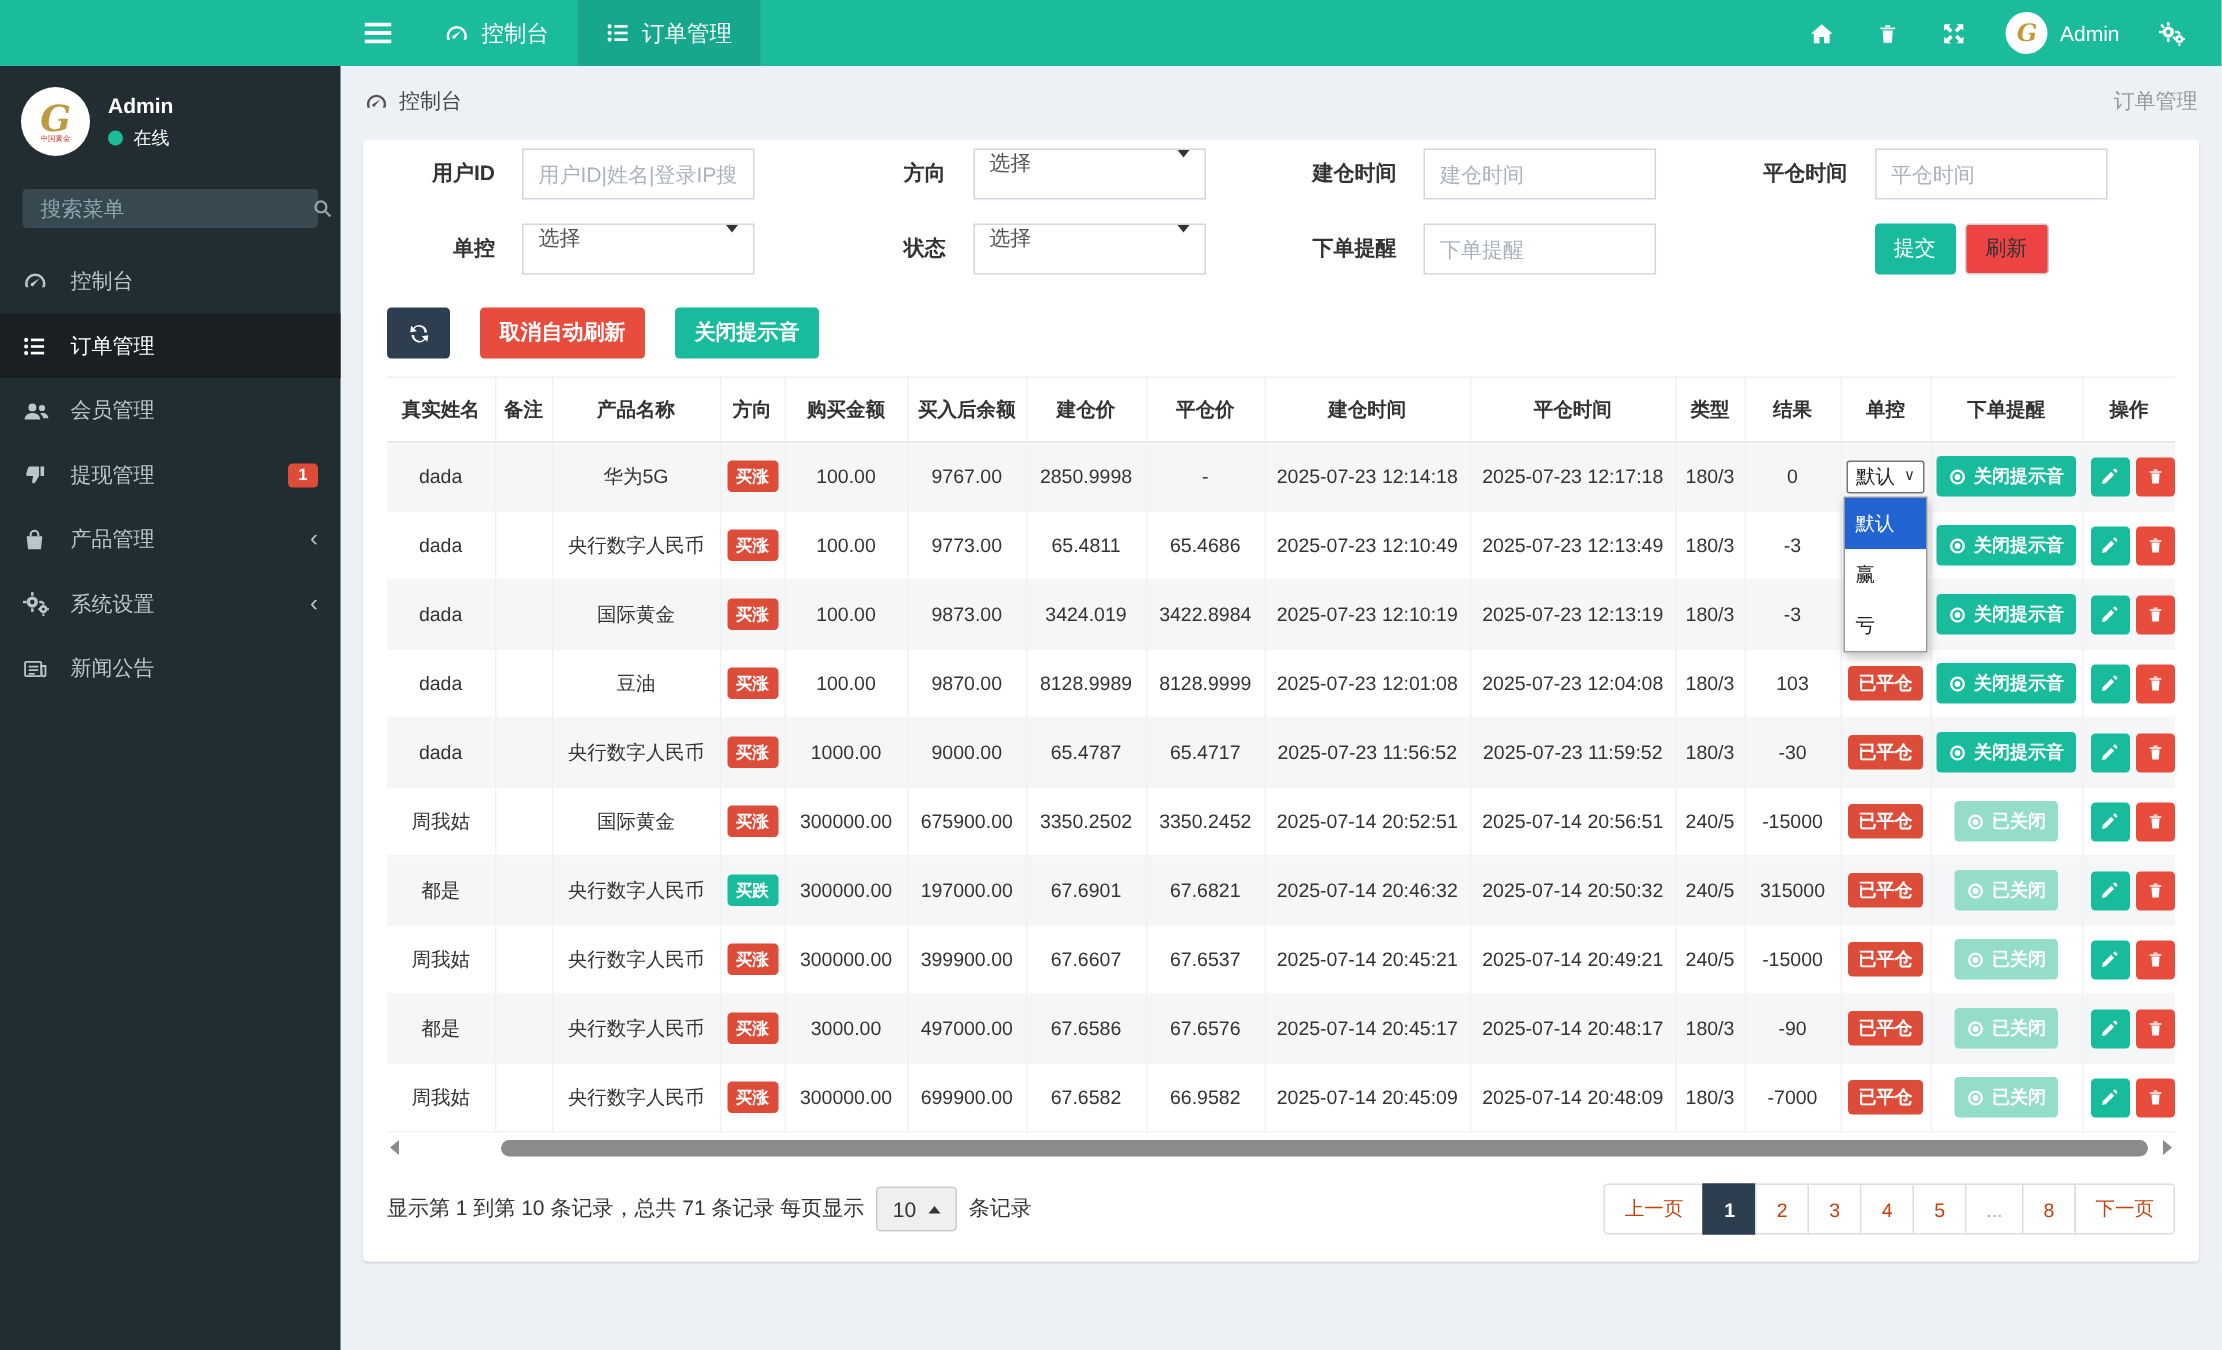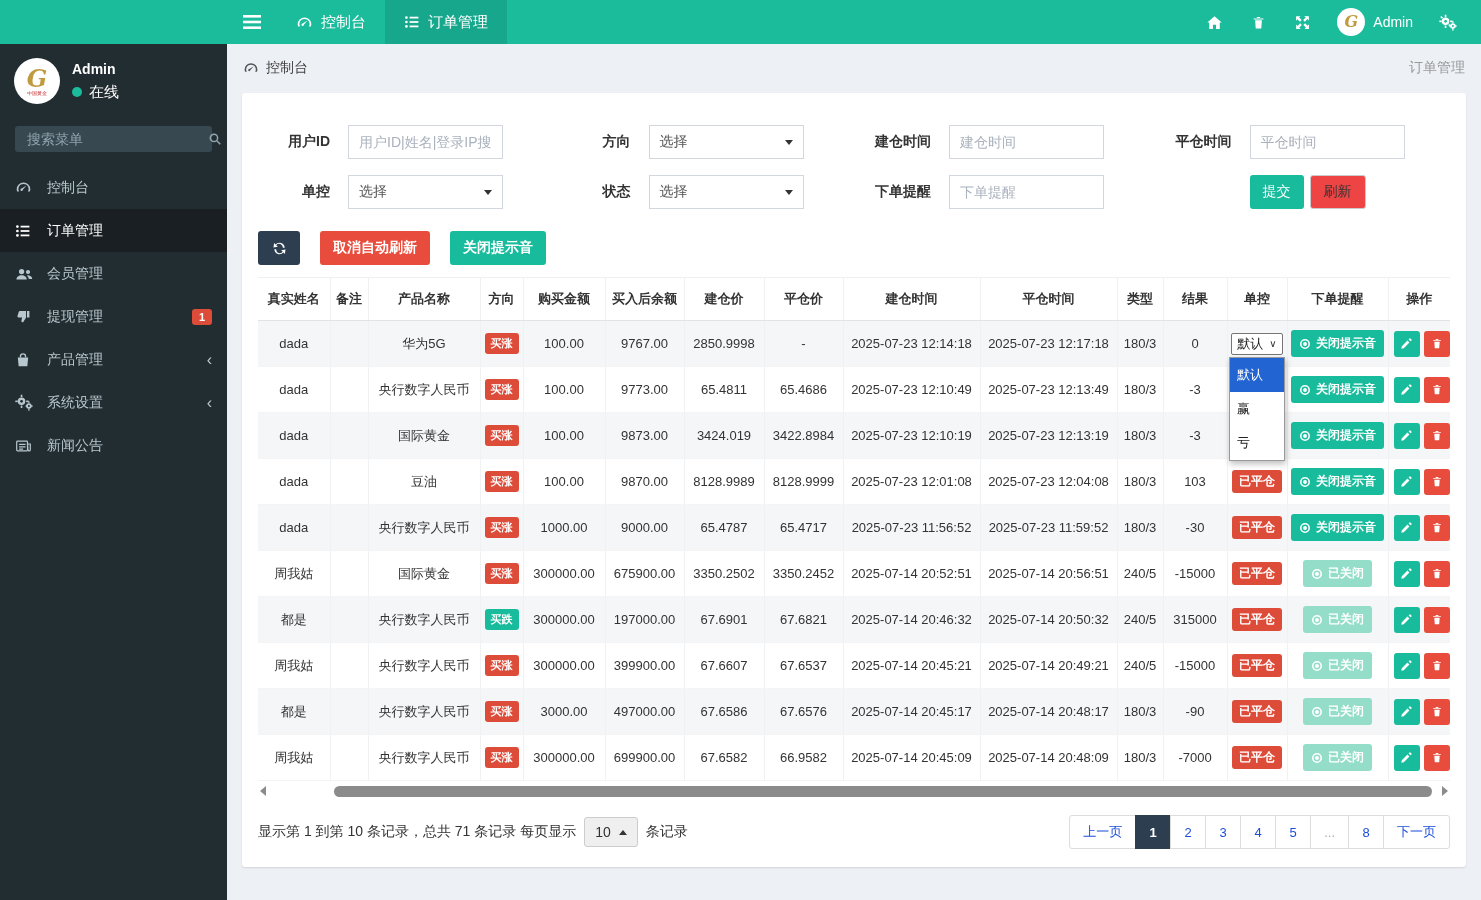--- a/index.html
+++ b/index.html
@@ -19,49 +19,49 @@
   .gold-g { font-family:"DejaVu Serif",serif; font-style:italic; font-weight:bold; color:#c09a3e; line-height:1; }
   .avatar-sm .gold-g { font-size:16px; }
   .logo-cn { font-size:5px; color:#c42b2b; line-height:1; white-space:nowrap; }
 
   
   .sidebar { position:absolute; top:44px; left:0; width:227px; height:856px; background:#222d32; z-index:90; }
   .user-panel { display:flex; align-items:center; gap:12px; padding:14px 14px 16px 14px; }
   .avatar-lg { width:46px; height:46px; }
   .avatar-lg .gold-g { font-size:24px; }
   .user-meta .u-name { color:#fff; font-weight:bold; font-size:14px; margin-bottom:6px; }
-  .u-status { color:#fff; font-size:15px; display:flex; align-items:center; gap:7px; }
+  .u-status { color:#fff; font-size:12px; display:flex; align-items:center; gap:7px; }
   .status-dot { width:10px; height:10px; border-radius:50%; background:#1abc9c; display:inline-block; }
   .side-search { margin:6px 15px 14px 15px; background:#374850; border-radius:3px; height:26px; display:flex; align-items:center; padding:0 12px; }
   .side-search input { flex:1; background:transparent; border:none; outline:none; color:#cfd8dc; font-size:14px; font-family:inherit; }
   .side-search input::placeholder { color:#90a4ae; }
   .side-search .s-icon { color:#90a4ae; }
   .menu { margin-top:8px; }
   .menu-item { display:flex; align-items:center; height:43px; padding:0 15px; color:#b8c7ce; font-size:14px; cursor:pointer; }
   .menu-item.active { background:#191f23; color:#fff; }
   .mi-icon { width:20px; margin-right:12px; display:flex; align-items:center; color:inherit; }
   .mi-label { flex:1; }
   .mi-badge { font-size:11px; color:#fff; border-radius:3px; padding:2px 7px; font-weight:bold; }
   .mi-arrow { color:#b8c7ce; font-size:16px; }
 
   
   .content { position:absolute; top:44px; left:227px; right:0; bottom:0; background:#edf1f6; overflow:hidden; }
   .breadcrumb-bar { display:flex; align-items:center; justify-content:space-between; padding:15px 16px 12px 16px; }
   .bc-left { display:flex; align-items:center; gap:7px; color:#444; font-size:14px; }
   .bc-right { color:#999; font-size:14px; }
 
-  .panel { margin:4px 15px 15px 15px; background:#fff; border-radius:3px; box-shadow:0 1px 2px rgba(0,0,0,.12); padding:32px 16px 18px 16px; }
+  .panel { margin:4px 15px 15px 15px; background:#fff; border-radius:3px; box-shadow:0 1px 2px rgba(0,0,0,.12); padding:6px 16px 18px 16px; }
 
   
   .filter-grid { display:grid; grid-template-columns:repeat(4,1fr); row-gap:16px; column-gap:10px; }
   .f-group { display:flex; align-items:center; }
   .f-label { width:72px; text-align:right; margin-right:18px; font-weight:bold; color:#333; flex:none; }
   .f-input, .f-select { width:155px; height:34px; border:1px solid #d2d6de; background:#fff; font-size:14px; color:#555; padding:0 10px; font-family:inherit; }
   .f-input::placeholder { color:#aab2bd; }
-  .f-select { display:flex; align-items:center; justify-content:space-between; cursor:pointer; }
+  .f-select { display:flex; align-items:flex-start; justify-content:space-between; cursor:pointer; }
   .caret-down { width:0; height:0; border-left:4px solid transparent; border-right:4px solid transparent; border-top:5px solid #333; }
   .f-buttons { display:flex; gap:6px; margin-left:90px; }
   .btn { border:none; border-radius:3px; font-size:14px; font-family:inherit; cursor:pointer; height:34px; padding:0 13px; }
   .btn-teal { background:#18bc9c; color:#fff; }
   .btn-default { background:#ef4444; color:#333; border:1px solid #ccc; }
 
   
   .toolbar { display:flex; gap:20px; margin-top:22px; }
   .btn-dark-sq { width:42px; height:34px; background:#2c3e50; color:#fff; border:none; border-radius:3px; display:flex; align-items:center; justify-content:center; cursor:pointer; }
   .btn-red { background:#e74c3c; color:#fff; font-weight:bold; }
@@ -99,21 +99,21 @@
   .hs-arrow { position:absolute; top:2px; width:0; height:0; border-top:5px solid transparent; border-bottom:5px solid transparent; }
   .hs-left { left:2px; border-right:6px solid #8b8b8b; }
   .hs-right { right:2px; border-left:6px solid #8b8b8b; }
 
   
   .pag { display:flex; align-items:center; margin-top:16px; font-size:14px; color:#333; }
   .pag-info { display:flex; align-items:center; gap:8px; }
   .per-page { display:inline-flex; align-items:center; gap:8px; border:1px solid #ccc; background:#efefef; border-radius:3px; padding:6px 10px; cursor:pointer; }
   .caret-up { width:0; height:0; border-left:4px solid transparent; border-right:4px solid transparent; border-bottom:5px solid #333; }
   .pages { margin-left:auto; display:flex; }
-  .page-btn { min-width:36px; text-align:center; padding:7px 13px; border:1px solid #ddd; background:#fff; color:#1d4ed8; font-size:13px; cursor:pointer; margin-left:-1px; font-family:inherit; }
+  .page-btn { min-width:36px; text-align:center; padding:7px 13px; border:1px solid #ddd; background:#fff; color:#c2410c; font-size:13px; cursor:pointer; margin-left:-1px; font-family:inherit; }
   .page-btn:first-child { border-radius:3px 0 0 3px; margin-left:0; }
   .page-btn:last-child { border-radius:0 3px 3px 0; }
   .page-btn.active { background:#2c3e50; border-color:#2c3e50; color:#fff; font-weight:bold; }
   .page-btn.dots { color:#aaa; }
 
   svg { display:block; }
 </style>
 </head>
 <body>
 

